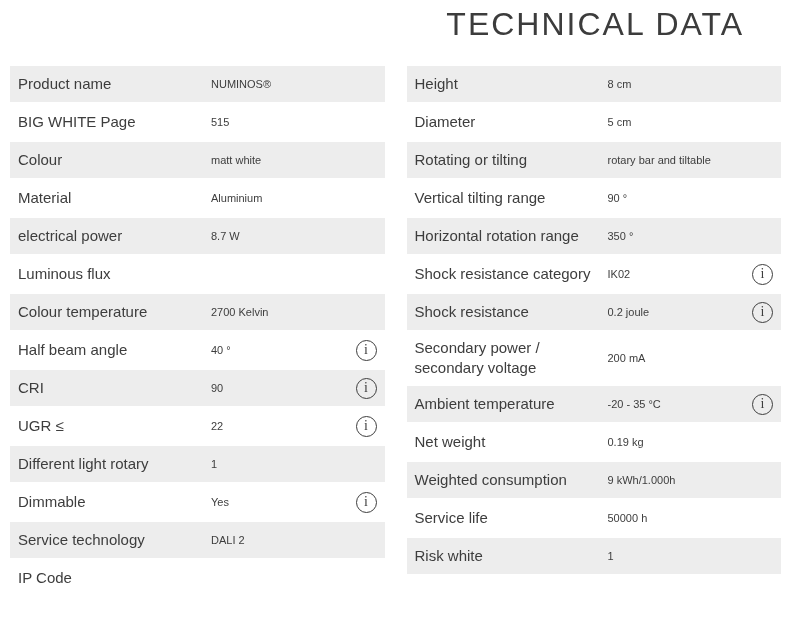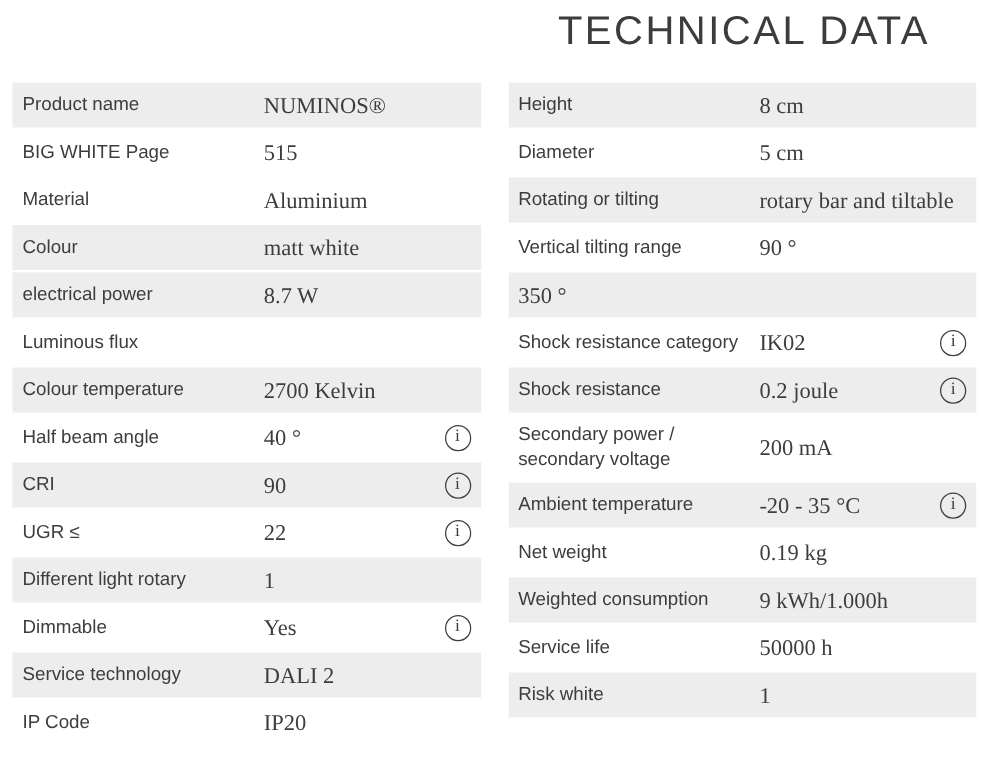--- a/index.html
+++ b/index.html
@@ -53,24 +53,23 @@
   .label{
     flex:0 0 193px;
     box-sizing:border-box;
     padding-right:6px;
     font-size:15px;
     line-height:20px;
     color:var(--text);
   }
   .value{
     flex:1 1 auto;
-    font-size:18px;
+    font-size:11px;
     line-height:20px;
     color:var(--text);
-    font-family:Liberation Serif, serif;
   }
   .info-btn{
     flex:0 0 auto;
     width:21px;height:21px;
     margin-left:8px;
     border:1px solid #3d3d3d;
     border-radius:50%;
     background:transparent;
     display:flex;
     align-items:center;
@@ -95,29 +94,29 @@
 <div class="tables">
   <div class="spec-table">
       <div class="row shaded">
         <div class="label">Product name</div>
         <div class="value">NUMINOS®</div>
       </div>
       <div class="row">
         <div class="label">BIG WHITE Page</div>
         <div class="value">515</div>
       </div>
+      <div class="row shaded">
+        <div class="label">Colour</div>
+        <div class="value">matt white</div>
+      </div>
       <div class="row">
         <div class="label">Material</div>
         <div class="value">Aluminium</div>
       </div>
       <div class="row shaded">
-        <div class="label">Colour</div>
-        <div class="value">matt white</div>
-      </div>
-      <div class="row shaded">
         <div class="label">electrical power</div>
         <div class="value">8.7 W</div>
       </div>
       <div class="row">
         <div class="label">Luminous flux</div>
       </div>
       <div class="row shaded">
         <div class="label">Colour temperature</div>
         <div class="value">2700 Kelvin</div>
       </div>
@@ -152,41 +151,41 @@
         <button class="info-btn">
           <span>i</span>
         </button>
       </div>
       <div class="row shaded">
         <div class="label">Service technology</div>
         <div class="value">DALI 2</div>
       </div>
       <div class="row">
         <div class="label">IP Code</div>
-        <div class="value">IP20</div>
       </div>
     </div>
   <div class="spec-table">
       <div class="row shaded">
         <div class="label">Height</div>
         <div class="value">8 cm</div>
       </div>
       <div class="row">
         <div class="label">Diameter</div>
         <div class="value">5 cm</div>
       </div>
       <div class="row shaded">
         <div class="label">Rotating or tilting</div>
         <div class="value">rotary bar and tiltable</div>
       </div>
       <div class="row">
         <div class="label">Vertical tilting range</div>
         <div class="value">90 °</div>
       </div>
       <div class="row shaded">
+        <div class="label">Horizontal rotation range</div>
         <div class="value">350 °</div>
       </div>
       <div class="row">
         <div class="label">Shock resistance category</div>
         <div class="value">IK02</div>
         <button class="info-btn">
           <span>i</span>
         </button>
       </div>
       <div class="row shaded">

